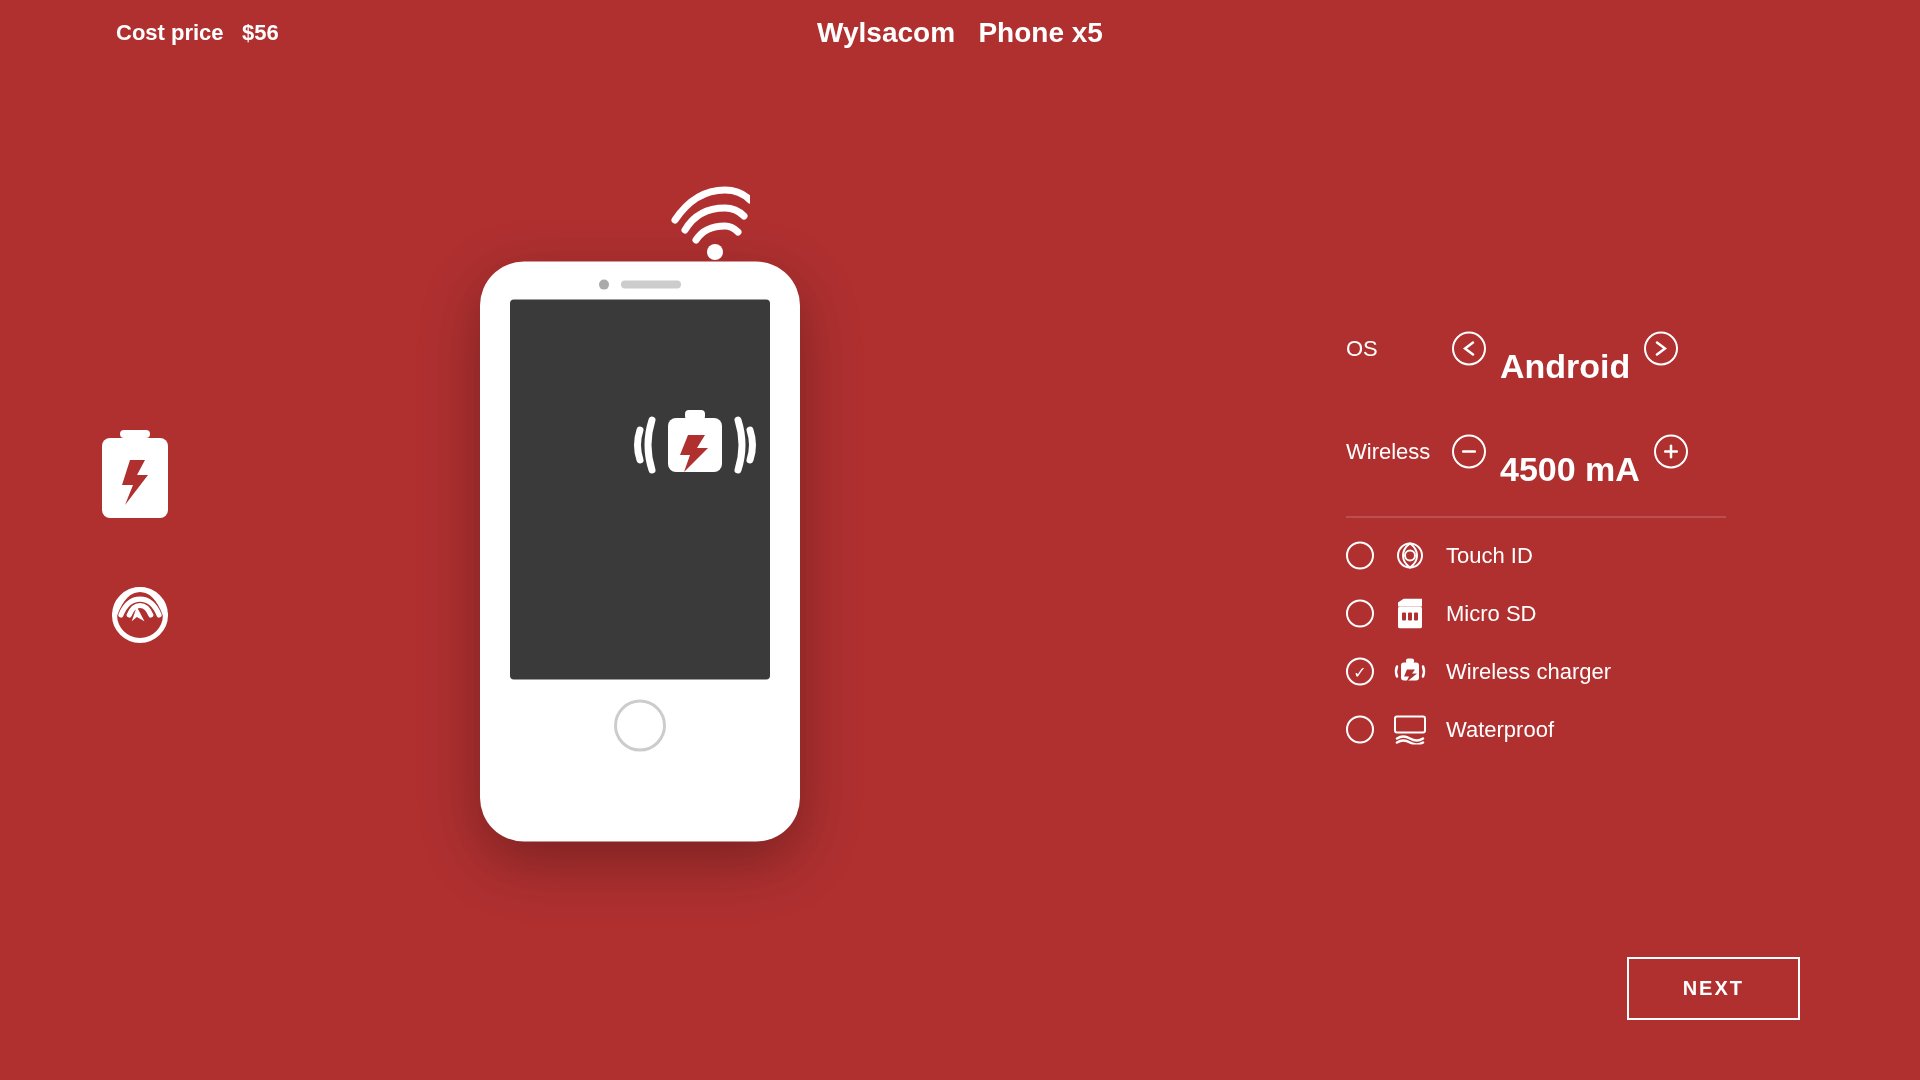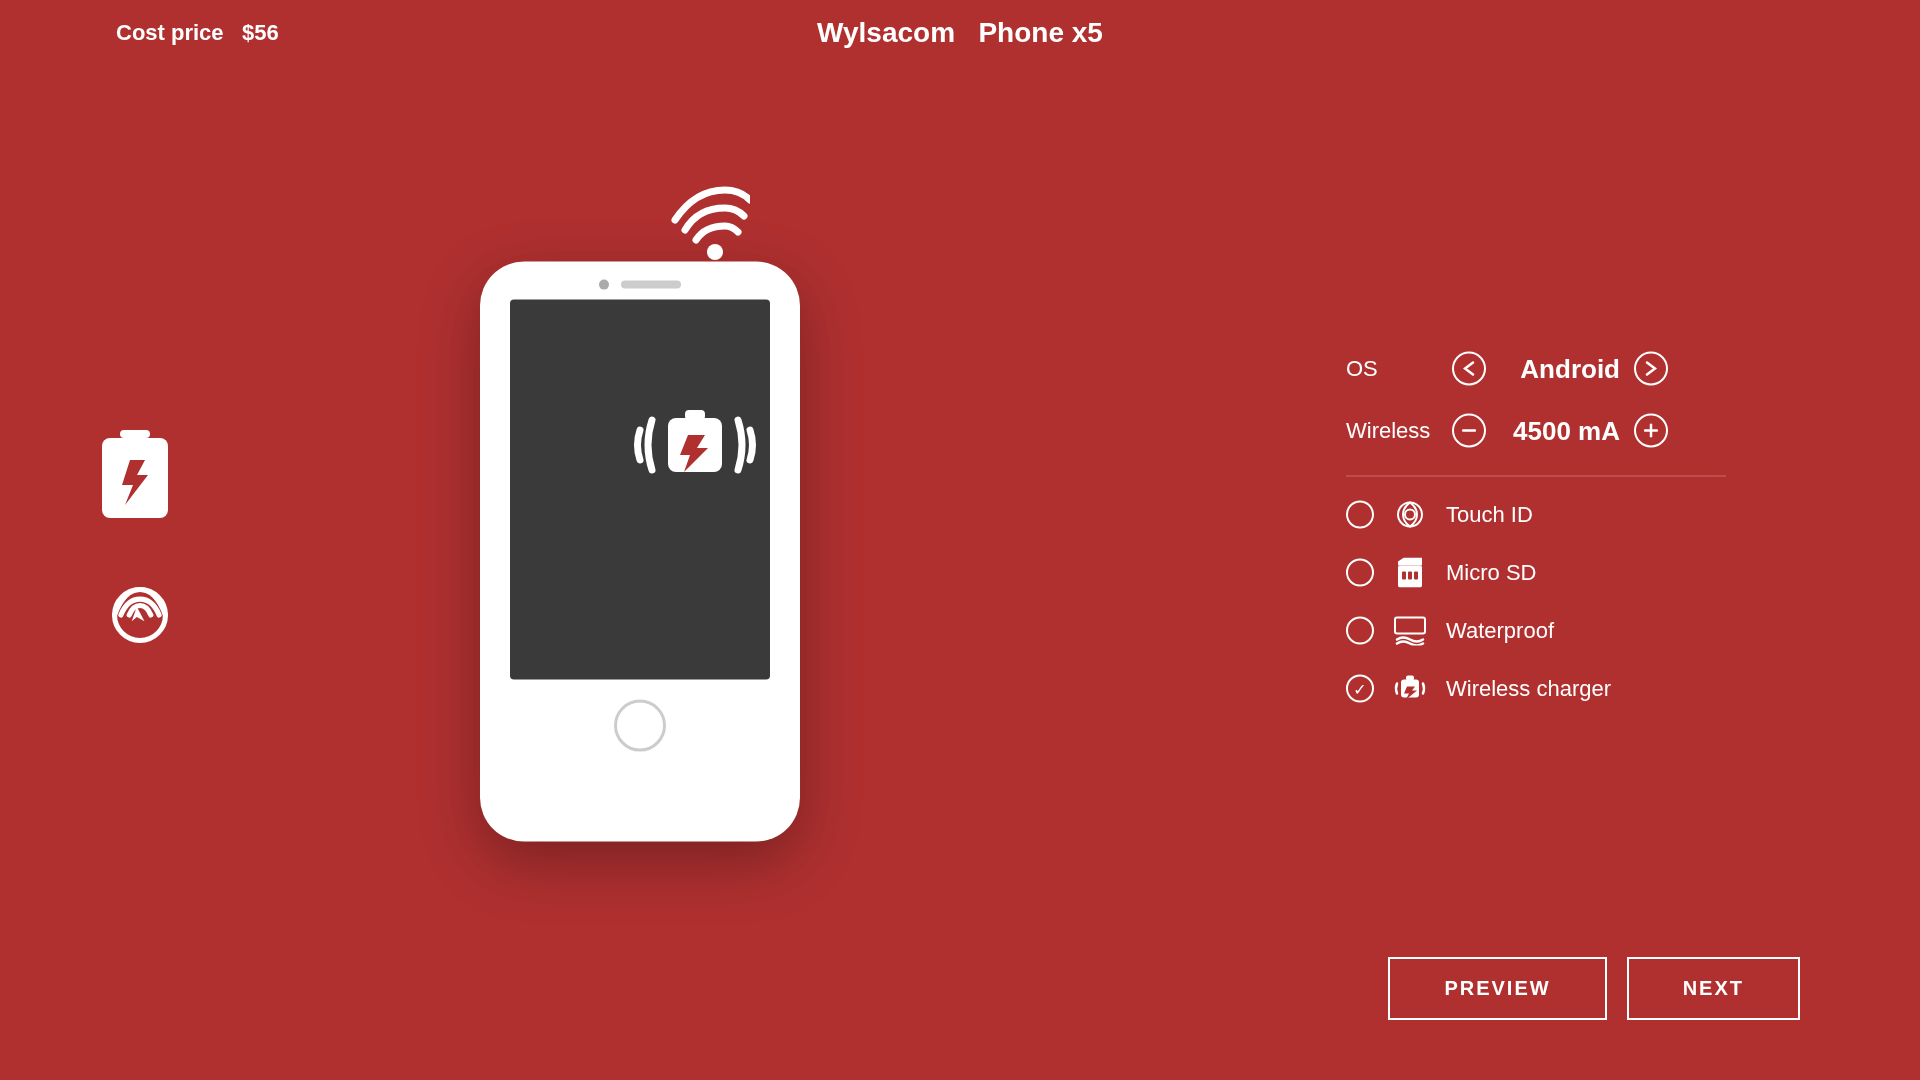--- a/index.html
+++ b/index.html
@@ -135,24 +135,25 @@
       width: 90px;
     }
 
     .spec-control {
       display: flex;
       align-items: center;
       gap: 14px;
     }
 
     .spec-value {
-      font-size: 26px;
+      font-size: 34px;
       font-weight: 700;
       min-width: 120px;
-      text-align: right;
+      text-align: left;
+      margin-top: 36px;
     }
 
     .circle-btn {
       width: 34px;
       height: 34px;
       border: 2px solid white;
       border-radius: 50%;
       display: flex;
       align-items: center;
       justify-content: center;
@@ -369,44 +370,43 @@
         <rect x="6" y="14" width="4" height="8" rx="1" fill="#b03030"></rect>
         <rect x="12" y="14" width="4" height="8" rx="1" fill="#b03030"></rect>
         <rect x="18" y="14" width="4" height="8" rx="1" fill="#b03030"></rect>
       </svg>
     </div>
     <div class="feature-label">Micro SD</div>
   </div>
 
 
   <div class="feature-row">
+    <div class="feature-checkbox checked"></div>
+    <div class="feature-icon">
+      <svg width="34" height="30" viewBox="0 0 34 30" fill="none">
+
+        <path d="M4 10 Q2 15 4 20" stroke="white" stroke-width="2.5" fill="none" stroke-linecap="round"></path>
+        <rect x="8" y="6" width="18" height="18" rx="3" fill="white"></rect>
+        <rect x="13" y="2" width="8" height="5" rx="2" fill="white"></rect>
+        <path d="M14 13 L11 20 H16 L13 26 L24 17 H19 L22 13 Z" fill="#b03030"></path>
+        <path d="M30 10 Q32 15 30 20" stroke="white" stroke-width="2.5" fill="none" stroke-linecap="round"></path>
+      </svg>
+    </div>
+    <div class="feature-label">Wireless charger</div>
+  </div>
+
+  <div class="feature-row">
     <div class="feature-checkbox"></div>
     <div class="feature-icon">
       <svg width="34" height="30" viewBox="0 0 34 30" fill="none">
         <rect x="2" y="2" width="30" height="16" rx="2" stroke="white" stroke-width="2" fill="none"></rect>
         <path d="M4 24 Q10 20 17 24 Q24 28 30 24" stroke="white" stroke-width="2.5" fill="none" stroke-linecap="round"></path>
         <path d="M4 28 Q10 24 17 28 Q24 32 30 28" stroke="white" stroke-width="2.5" fill="none" stroke-linecap="round"></path>
       </svg>
     </div>
     <div class="feature-label">Waterproof</div>
   </div>
 
-  <div class="feature-row">
-    <div class="feature-checkbox checked"></div>
-    <div class="feature-icon">
-      <svg width="34" height="30" viewBox="0 0 34 30" fill="none">
-
-        <path d="M4 10 Q2 15 4 20" stroke="white" stroke-width="2.5" fill="none" stroke-linecap="round"></path>
-        <rect x="8" y="6" width="18" height="18" rx="3" fill="white"></rect>
-        <rect x="13" y="2" width="8" height="5" rx="2" fill="white"></rect>
-        <path d="M14 13 L11 20 H16 L13 26 L24 17 H19 L22 13 Z" fill="#b03030"></path>
-        <path d="M30 10 Q32 15 30 20" stroke="white" stroke-width="2.5" fill="none" stroke-linecap="round"></path>
-      </svg>
-    </div>
-    <div class="feature-label">Wireless charger</div>
-  </div>
-
 </div>
 
 <div class="bottom-buttons">
-  <button class="action-btn">PREVIEW</button>
   <button class="action-btn">NEXT</button>
 </div>
 
 </body></html>

